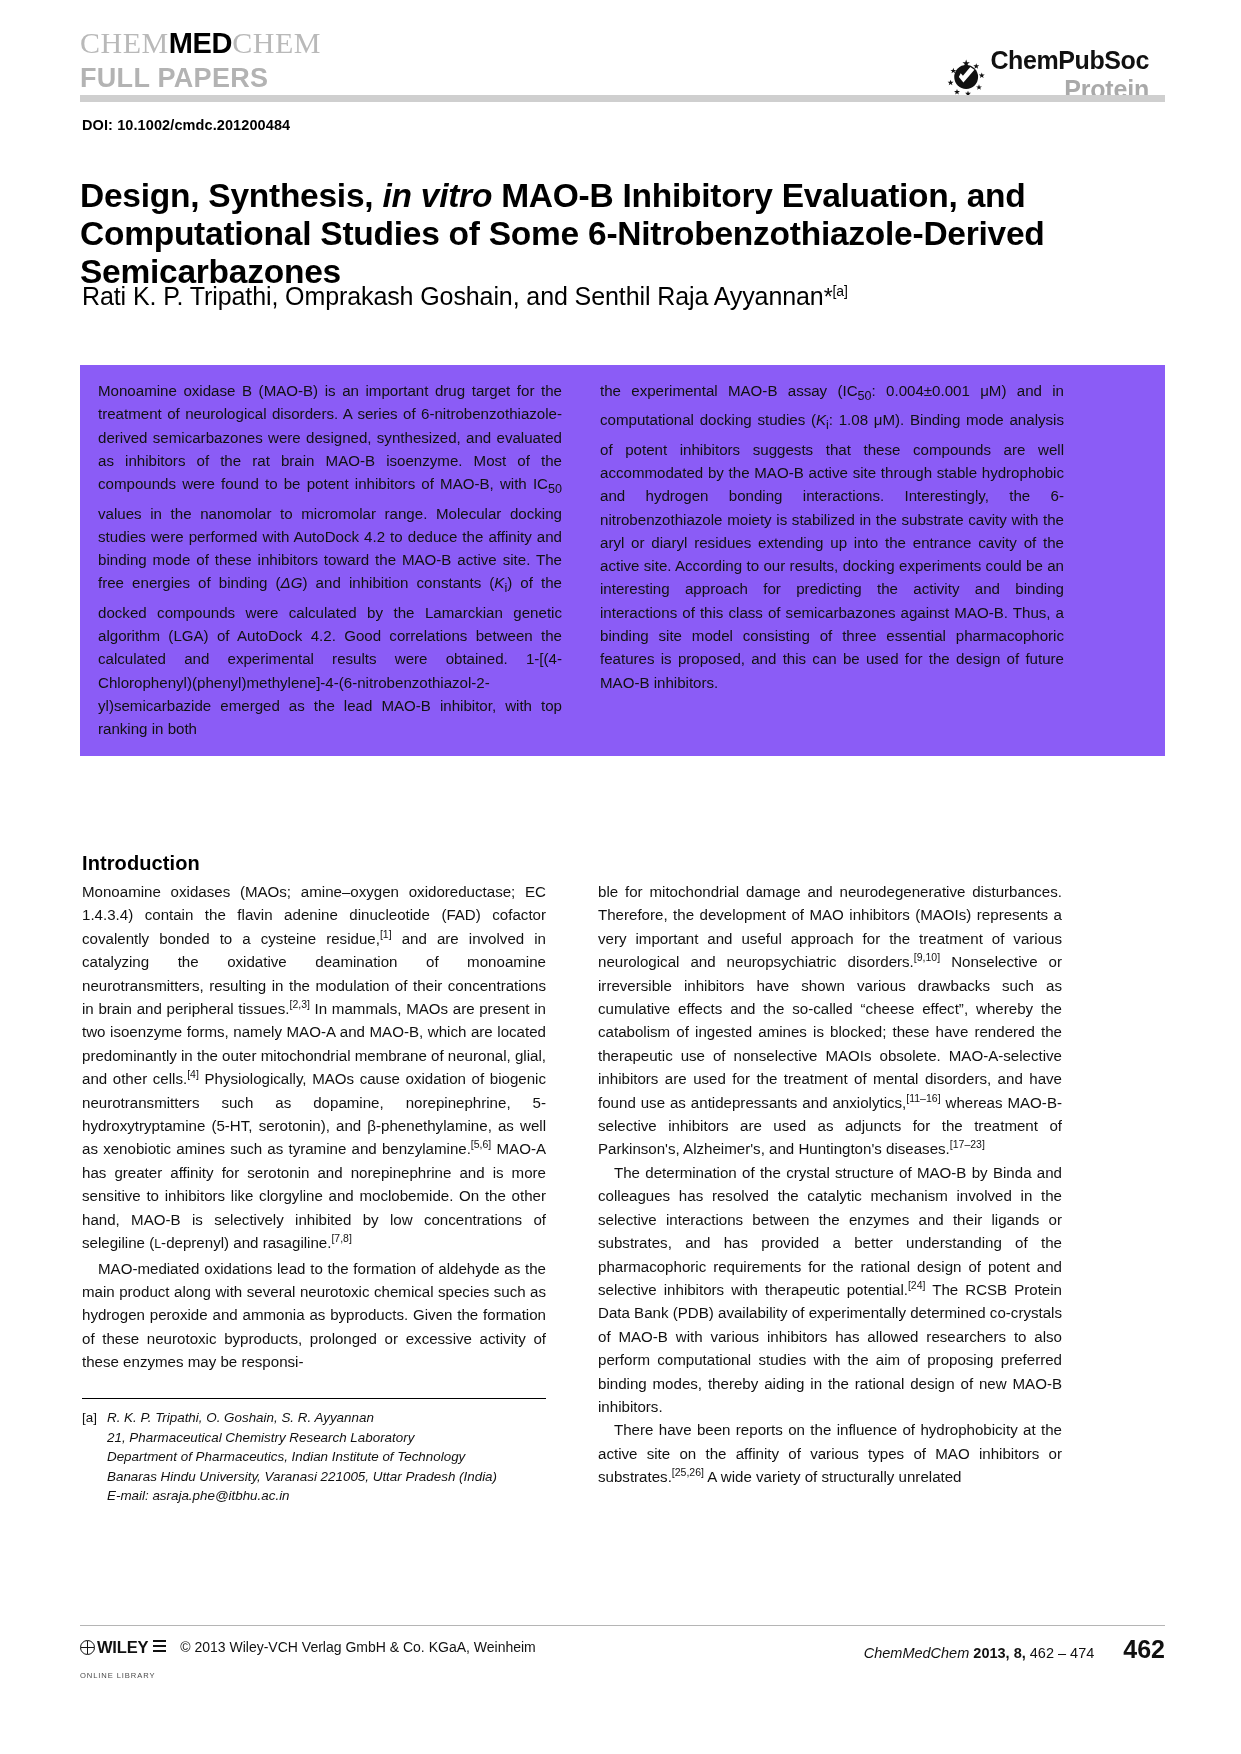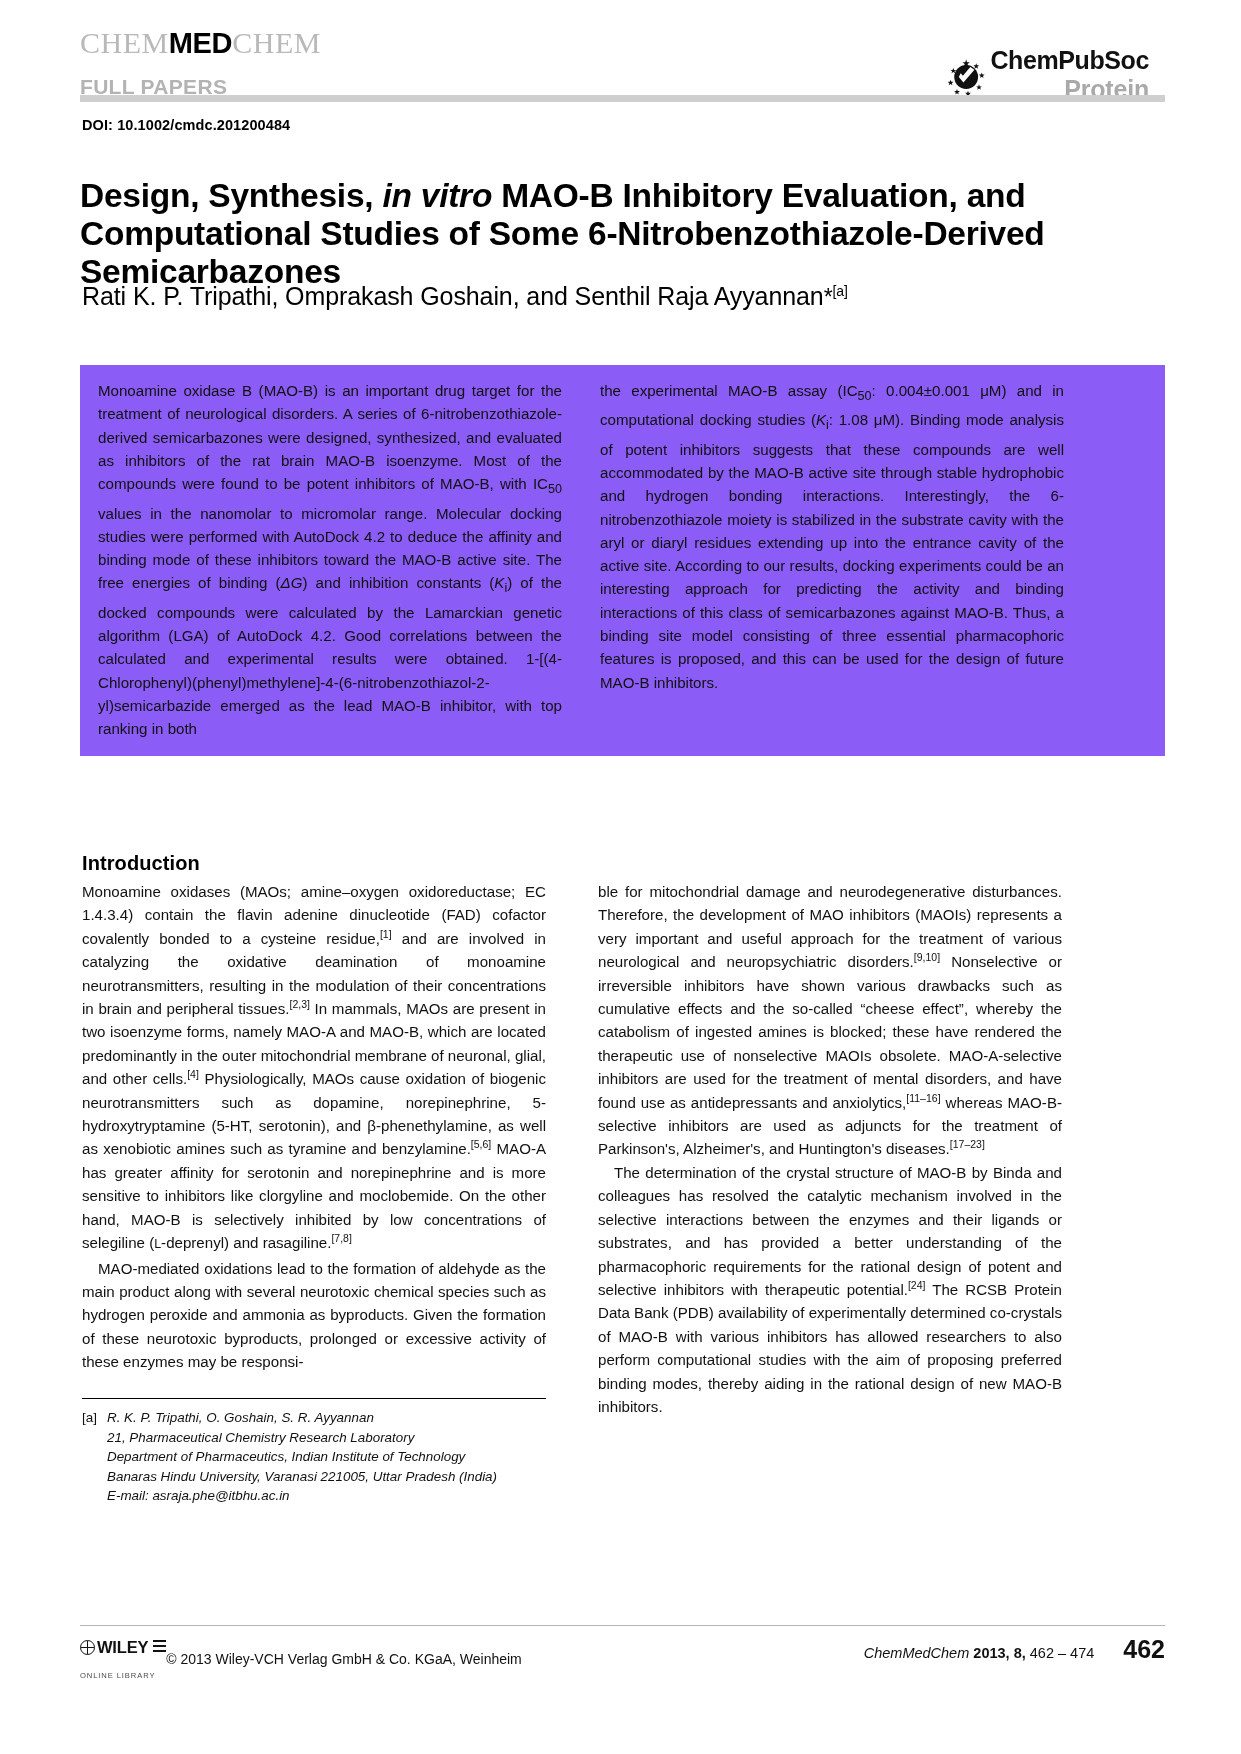--- a/index.html
+++ b/index.html
@@ -41,25 +41,25 @@
   .journal-name .med {
     font-family: "Liberation Sans", sans-serif;
     font-weight: bold;
     color: #000000;
     font-size: 29px;
     letter-spacing: -0.3px;
   }
   .section-kind {
     font-family: "Liberation Sans", sans-serif;
     font-weight: bold;
-    font-size: 21px;
+    font-size: 27px;
     letter-spacing: 0.3px;
     line-height: 32px;
     color: #b3b3b3;
-    margin-top: 11px;
+    margin-top: 2px;
   }
 
   .pubsoc {
     position: absolute;
     right: 16px;
     top: 22px;
     display: flex;
     align-items: center;
   }
   .pubsoc-mark {
@@ -228,21 +228,21 @@
     position: absolute;
     left: 0; top: 0;
     width: 1085px;
     height: 1px;
     background: #b5b5b5;
   }
   .footer-left {
     position: absolute;
     left: 0; top: 14px;
     display: flex;
-    align-items: center;
+    gap: 14px;
   }
   .wiley-logo {
     display: flex;
     flex-direction: column;
     line-height: 1;
   }
   .wiley-top {
     display: flex;
     align-items: center;
     gap: 2px;
@@ -356,20 +356,21 @@
   <h2 class="section-head">Introduction</h2>
 
   <div class="col-left">
     <p class="body-text">Monoamine oxidases (MAOs; amine–oxygen oxidoreductase; EC 1.4.3.4) contain the flavin adenine dinucleotide (FAD) cofactor covalently bonded to a cysteine residue,<sup>[1]</sup> and are involved in catalyzing the oxidative deamination of monoamine neurotransmitters, resulting in the modulation of their concentrations in brain and peripheral tissues.<sup>[2,3]</sup> In mammals, MAOs are present in two isoenzyme forms, namely MAO-A and MAO-B, which are located predominantly in the outer mitochondrial membrane of neuronal, glial, and other cells.<sup>[4]</sup> Physiologically, MAOs cause oxidation of biogenic neurotransmitters such as dopamine, norepinephrine, 5-hydroxytryptamine (5-HT, serotonin), and β-phenethylamine, as well as xenobiotic amines such as tyramine and benzylamine.<sup>[5,6]</sup> MAO-A has greater affinity for serotonin and norepinephrine and is more sensitive to inhibitors like clorgyline and moclobemide. On the other hand, MAO-B is selectively inhibited by low concentrations of selegiline (<span class="smallcaps">L</span>-deprenyl) and rasagiline.<sup>[7,8]</sup></p>
     <p class="body-text">MAO-mediated oxidations lead to the formation of aldehyde as the main product along with several neurotoxic chemical species such as hydrogen peroxide and ammonia as byproducts. Given the formation of these neurotoxic byproducts, prolonged or excessive activity of these enzymes may be responsi-</p>
   </div>
 
   <div class="col-right">
     <p class="body-text">ble for mitochondrial damage and neurodegenerative disturbances. Therefore, the development of MAO inhibitors (MAOIs) represents a very important and useful approach for the treatment of various neurological and neuropsychiatric disorders.<sup>[9,10]</sup> Nonselective or irreversible inhibitors have shown various drawbacks such as cumulative effects and the so-called “cheese effect”, whereby the catabolism of ingested amines is blocked; these have rendered the therapeutic use of nonselective MAOIs obsolete. MAO-A-selective inhibitors are used for the treatment of mental disorders, and have found use as antidepressants and anxiolytics,<sup>[11–16]</sup> whereas MAO-B-selective inhibitors are used as adjuncts for the treatment of Parkinson's, Alzheimer's, and Huntington's diseases.<sup>[17–23]</sup></p>
     <p class="body-text">The determination of the crystal structure of MAO-B by Binda and colleagues has resolved the catalytic mechanism involved in the selective interactions between the enzymes and their ligands or substrates, and has provided a better understanding of the pharmacophoric requirements for the rational design of potent and selective inhibitors with therapeutic potential.<sup>[24]</sup> The RCSB Protein Data Bank (PDB) availability of experimentally determined co-crystals of MAO-B with various inhibitors has allowed researchers to also perform computational studies with the aim of proposing preferred binding modes, thereby aiding in the rational design of new MAO-B inhibitors.</p>
+    <p class="body-text">There have been reports on the influence of hydrophobicity at the active site on the affinity of various types of MAO inhibitors or substrates.<sup>[25,26]</sup> A wide variety of structurally unrelated</p>
   </div>
 
   <div class="footnote">
     <div class="footnote-rule"></div>
     <div class="footnote-body">
       <span class="footnote-tag">[a]</span>
       <span class="footnote-lines">
         <span>R. K. P. Tripathi, O. Goshain, S. R. Ayyannan</span>
         <span>21, Pharmaceutical Chemistry Research Laboratory</span>
         <span>Department of Pharmaceutics, Indian Institute of Technology</span>

